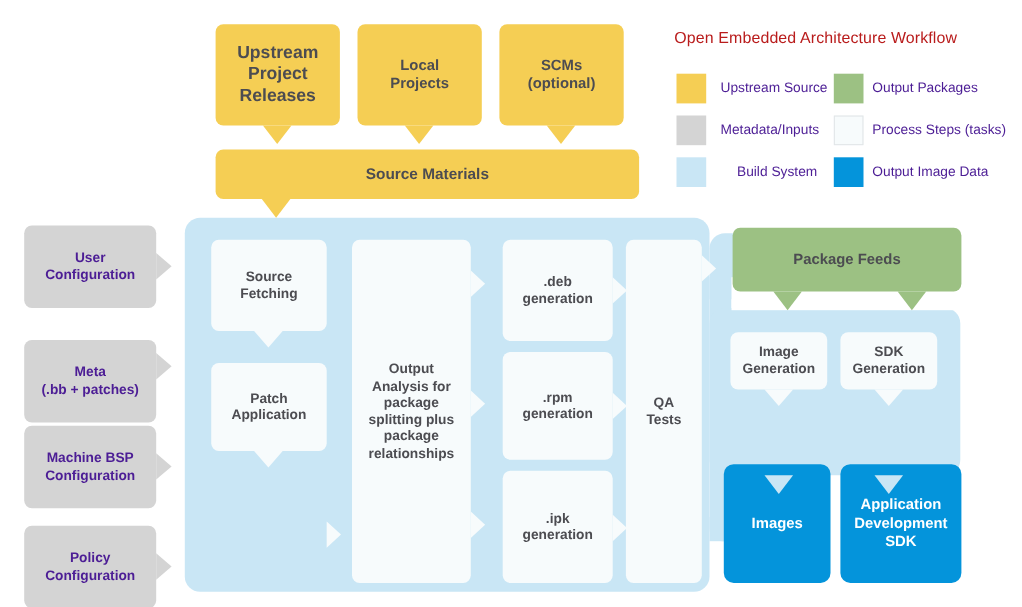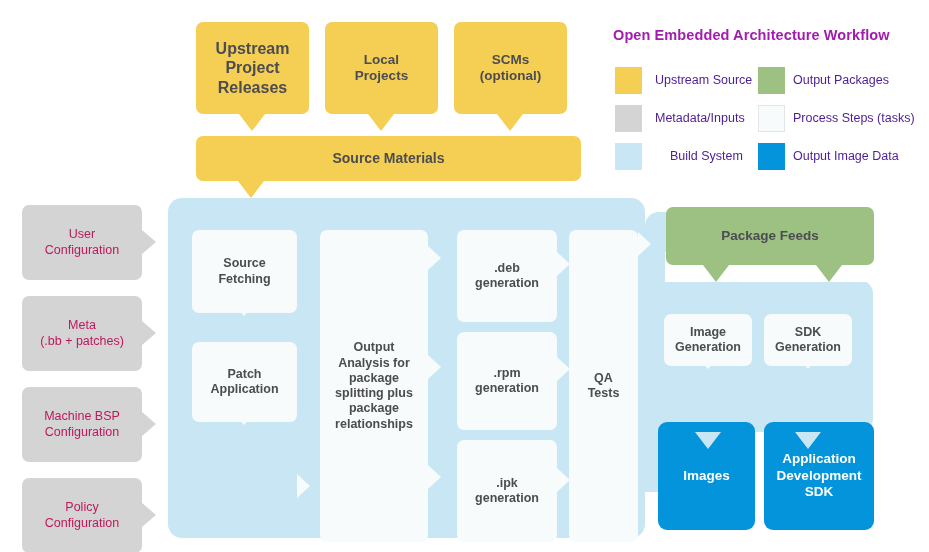--- a/index.html
+++ b/index.html
@@ -10,42 +10,42 @@
   #stage{position:absolute;left:0;top:0;width:929px;height:552px;}
 
   
   .node{position:absolute;box-sizing:border-box;display:flex;
         align-items:center;justify-content:center;text-align:center;
         line-height:1.22;}
   .node .lbl{position:relative;z-index:3;padding:0 6px;white-space:pre-line;}
 
   
   .c-yellow{background:#F5CE54;color:#4C4C51;font-weight:bold;border-radius:7px;}
-  .c-gray  {background:#D4D4D4;color:#be185d;font-weight:normal;border-radius:7px;}
+  .c-gray  {background:#D4D4D4;color:#4c1d95;font-weight:bold;border-radius:7px;}
   .c-green {background:#9CC183;color:#4C4C51;font-weight:bold;border-radius:7px;}
   .c-blue  {background:#0494DB;color:#ffffff;font-weight:bold;border-radius:9px;}
-  .c-white {background:#F7FBFC;color:#4C4C51;font-weight:bold;border-radius:7px;margin-top:12px;}
+  .c-white {background:#F7FBFC;color:#4C4C51;font-weight:bold;border-radius:7px;}
 
   
   .buildbox{position:absolute;background:#C9E6F5;}
 
   
   .arr{position:absolute;width:0;height:0;z-index:2;}
   .arr-d{border-left:13px solid transparent;border-right:13px solid transparent;}
   .arr-r{border-top:12px solid transparent;border-bottom:12px solid transparent;}
 
   .ad-yellow{border-top:17px solid #F5CE54;}
   .ad-green {border-top:17px solid #9CC183;}
   .ad-white {border-top:15px solid #F7FBFC;}
   .ar-gray  {border-left:14px solid #D4D4D4;}
   .ar-white {border-left:13px solid #F7FBFC;}
 
   
   #legend{position:absolute;}
-  .legend-title{position:absolute;font-weight:bold;font-size:14.5px;color:#a21caf;
+  .legend-title{position:absolute;font-weight:normal;font-size:14.5px;color:#b91c1c;
                 letter-spacing:.1px;white-space:nowrap;}
   .sw{position:absolute;width:27px;height:27px;}
   .sw.procstep{background:#F7FBFC;border:1px solid #E2E6E8;box-sizing:border-box;}
   .lgtext{position:absolute;font-size:12.5px;color:#4c1d95;white-space:nowrap;
           line-height:27px;}
 </style>
 </head>
 <body>
 
 <div id="stage">
@@ -106,21 +106,21 @@
     <span class="lbl">Source Materials</span>
   </div>
   <div class="arr arr-d ad-yellow" style="left:238px;top:181px;"></div>
 
   <div class="node c-gray" style="left:22px;top:205px;width:120px;height:75px;font-size:12.5px;">
     <span class="lbl">User
 Configuration</span>
   </div>
   <div class="arr arr-r ar-gray" style="left:142px;top:230px;"></div>
 
-  <div class="node c-gray" style="left:22px;top:296px;width:120px;height:75px;font-size:12.5px;">
+  <div class="node c-gray" style="left:22px;top:309px;width:120px;height:75px;font-size:12.5px;">
     <span class="lbl">Meta
 (.bb + patches)</span>
   </div>
   <div class="arr arr-r ar-gray" style="left:142px;top:321px;"></div>
 
   <div class="node c-gray" style="left:22px;top:387px;width:120px;height:75px;font-size:12.5px;">
     <span class="lbl">Machine BSP
 Configuration</span>
   </div>
   <div class="arr arr-r ar-gray" style="left:142px;top:412px;"></div>

